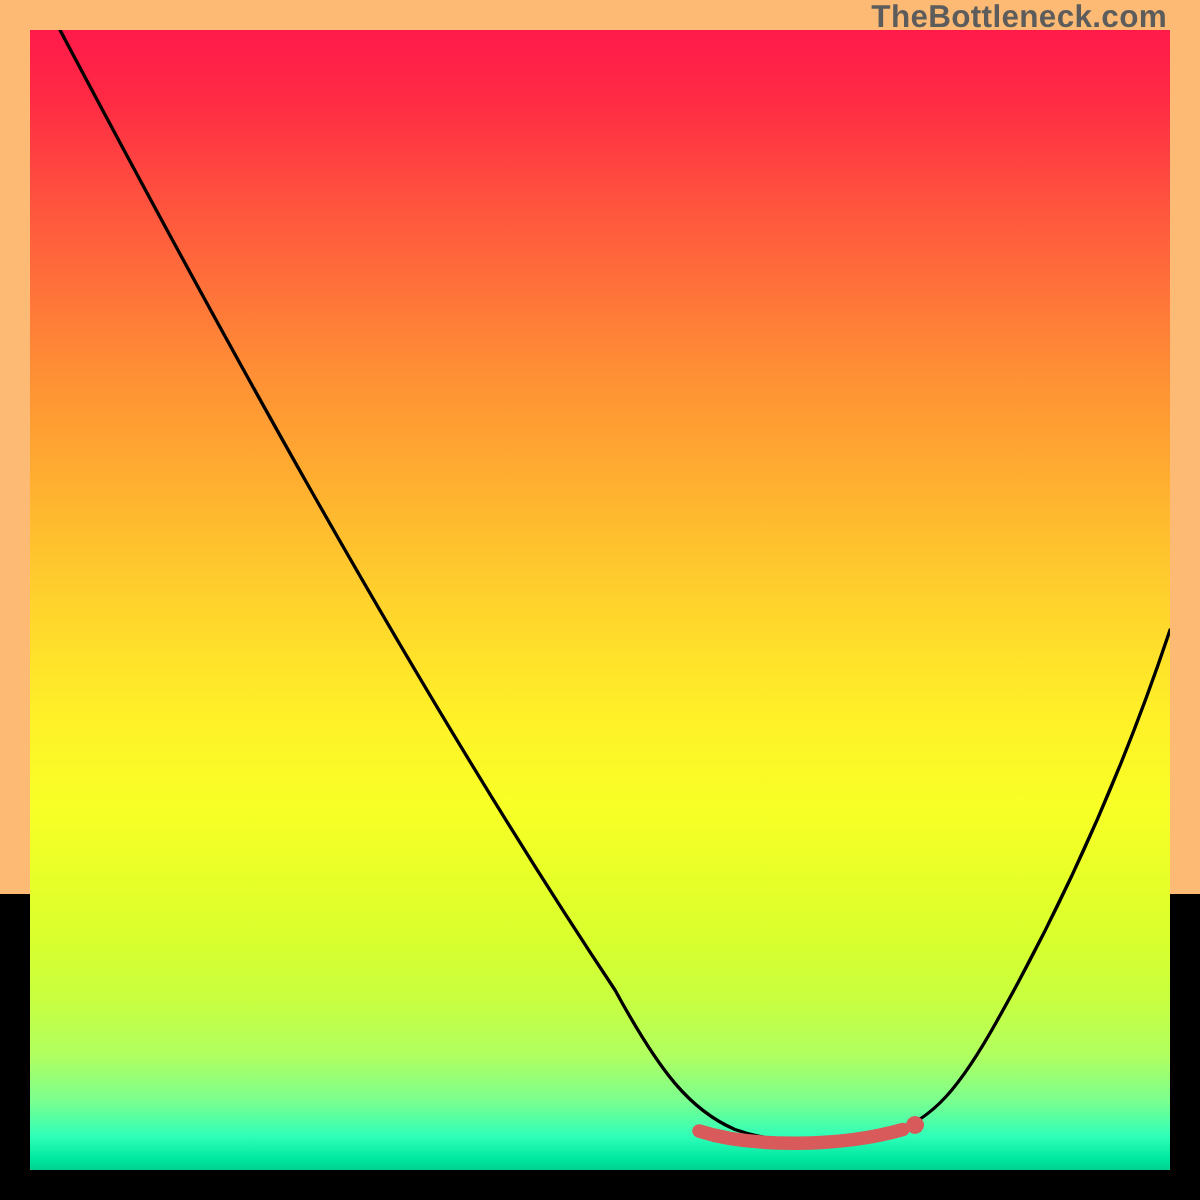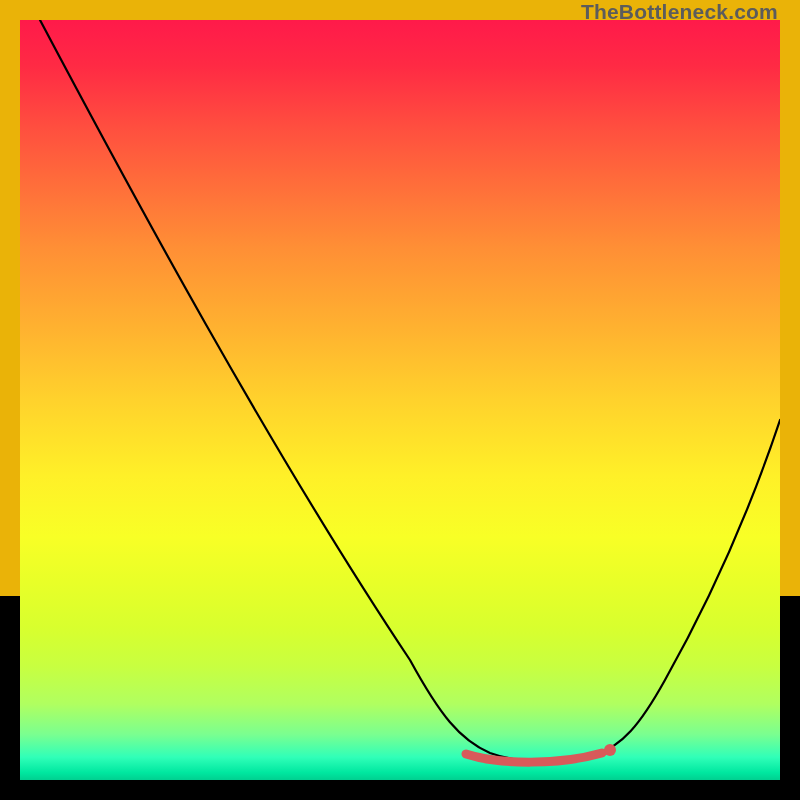--- a/index.html
+++ b/index.html
@@ -1,20 +1,20 @@
 <!DOCTYPE html>
 <html><head>
 <meta charset="utf-8">
 <style>
   * { margin: 0; padding: 0; box-sizing: border-box; }
   html, body { width: 800px; height: 800px; overflow: hidden; background: #000; }
   .outer {
     width: 800px;
     height: 596px;
-    background: #eab308;
+    background: #fdba74;
     position: relative;
   }
   .plot-area {
     position: absolute;
     left: 20px;
     top: 20px;
     width: 760px;
     height: 760px;
     overflow: hidden;
   }

